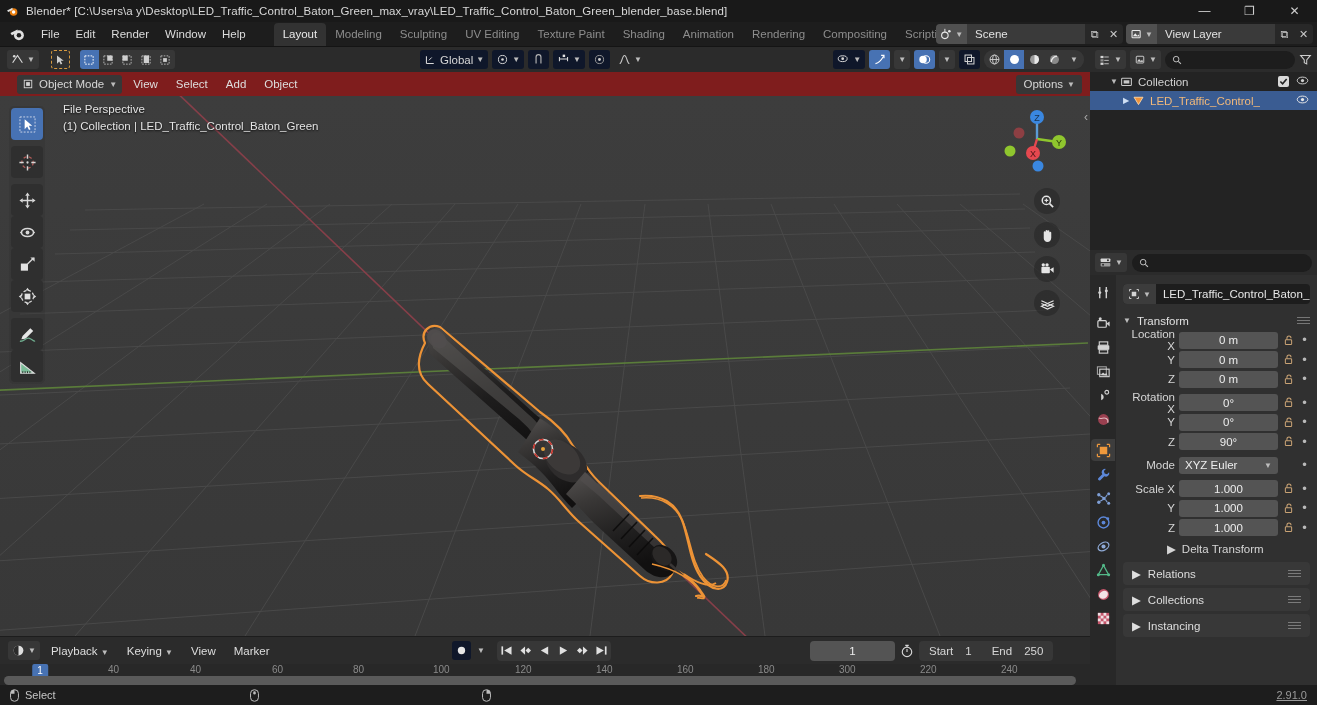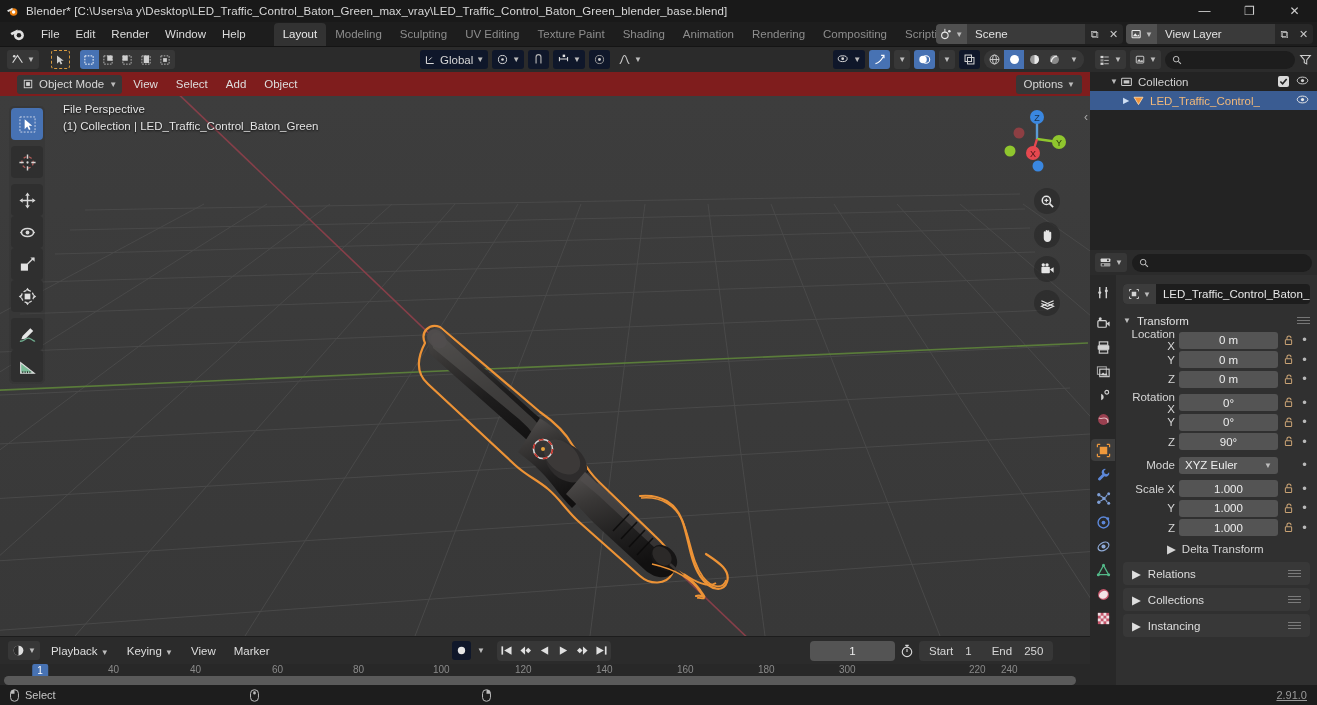--- a/index.html
+++ b/index.html
@@ -709,21 +709,21 @@
   <div class="tick" style="left:108px">40</div>
   <div class="tick" style="left:190px">40</div>
   <div class="tick" style="left:272px">60</div>
   <div class="tick" style="left:353px">80</div>
   <div class="tick" style="left:433px">100</div>
   <div class="tick" style="left:515px">120</div>
   <div class="tick" style="left:596px">140</div>
   <div class="tick" style="left:677px">160</div>
   <div class="tick" style="left:758px">180</div>
   <div class="tick" style="left:839px">300</div>
-  <div class="tick" style="left:969px">220</div>
+  <div class="tick" style="left:920px">220</div>
   <div class="tick" style="left:1001px">240</div>
   <div class="playhead" style="left:40px">1</div>
   <div class="scrollbar-h"></div>
 </div>
 
 <div id="outliner">
   <div id="ol-header">
     <div class="hbtn">
       <svg width="12" height="12" viewBox="0 0 16 16">
           <rect x="2" y="2.5" width="4" height="3" fill="#d6d6d6"></rect>

